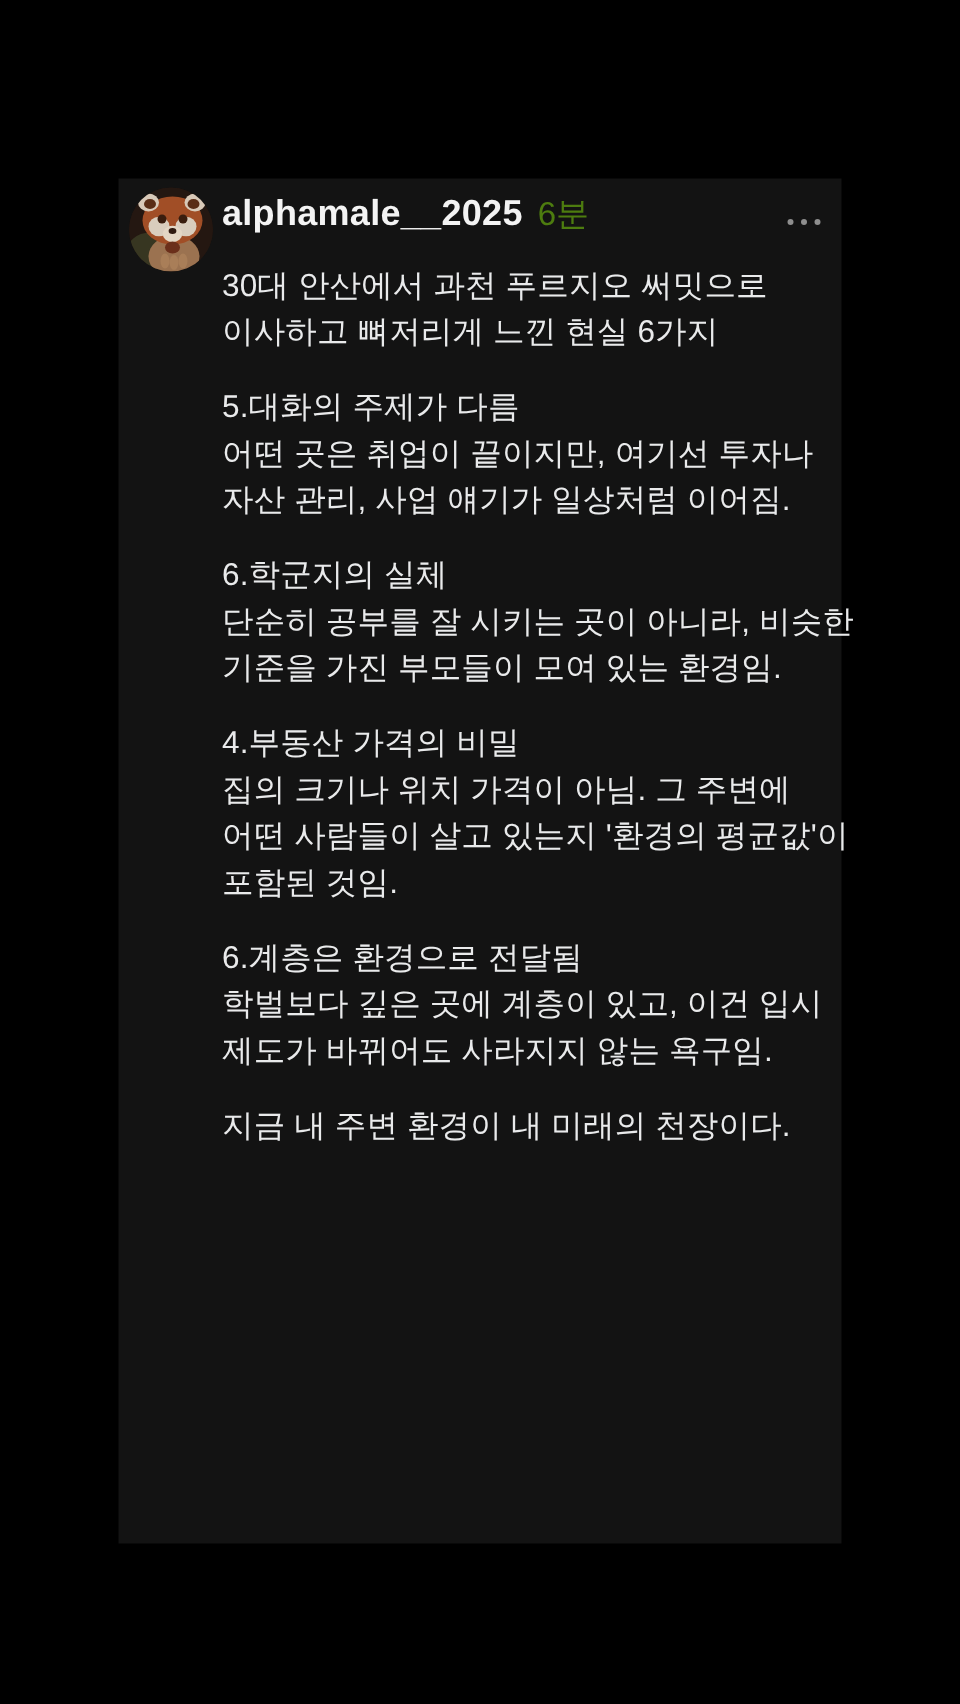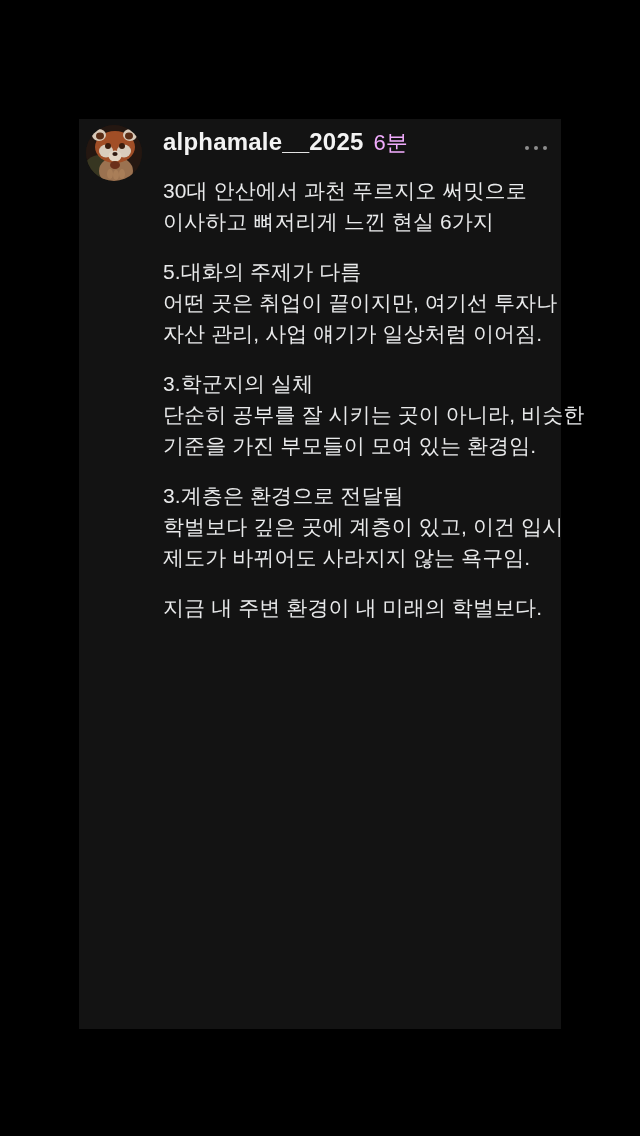--- a/index.html
+++ b/index.html
@@ -28,39 +28,39 @@
     left: 7px;
     top: 6px;
     width: 56px;
     height: 56px;
     border-radius: 50%;
     overflow: hidden;
     background: #241711;
   }
   .post-content {
     position: absolute;
-    left: 84px;
+    left: 69px;
     top: 9px;
     width: 399px;
   }
   .post-header {
     display: flex;
     align-items: baseline;
     gap: 10px;
     height: 35px;
   }
   .username {
     font-size: 24px;
     font-weight: bold;
     color: #f3f3f3;
     letter-spacing: 0.2px;
   }
   .timestamp {
     font-size: 22px;
-    color: #f0abfc;
+    color: #4d7c0f;
     text-align: center;
   }
   .menu-button {
     position: absolute;
     top: 22px;
     right: 14px;
     width: 34px;
     height: 14px;
     display: flex;
     align-items: center;
@@ -132,24 +132,28 @@
         <span class="username">alphamale__2025</span>
         <span class="timestamp">6분</span>
       </div>
 
       <div class="post-body">
         <p class="para">30대 안산에서 과천 푸르지오 써밋으로
 이사하고 뼈저리게 느낀 현실 6가지</p>
         <p class="para">5.대화의 주제가 다름
 어떤 곳은 취업이 끝이지만, 여기선 투자나
 자산 관리, 사업 얘기가 일상처럼 이어짐.</p>
-        <p class="para">3.학군지의 실체
+        <p class="para">6.학군지의 실체
 단순히 공부를 잘 시키는 곳이 아니라, 비슷한
 기준을 가진 부모들이 모여 있는 환경임.</p>
-        <p class="para">3.계층은 환경으로 전달됨
+        <p class="para">4.부동산 가격의 비밀
+집의 크기나 위치 가격이 아님. 그 주변에
+어떤 사람들이 살고 있는지 '환경의 평균값'이
+포함된 것임.</p>
+        <p class="para">6.계층은 환경으로 전달됨
 학벌보다 깊은 곳에 계층이 있고, 이건 입시
 제도가 바뀌어도 사라지지 않는 욕구임.</p>
-        <p class="para">지금 내 주변 환경이 내 미래의 학벌보다.</p>
+        <p class="para">지금 내 주변 환경이 내 미래의 천장이다.</p>
       </div>
     </div>
 
   </div>
 </div>
 
 </body></html>

